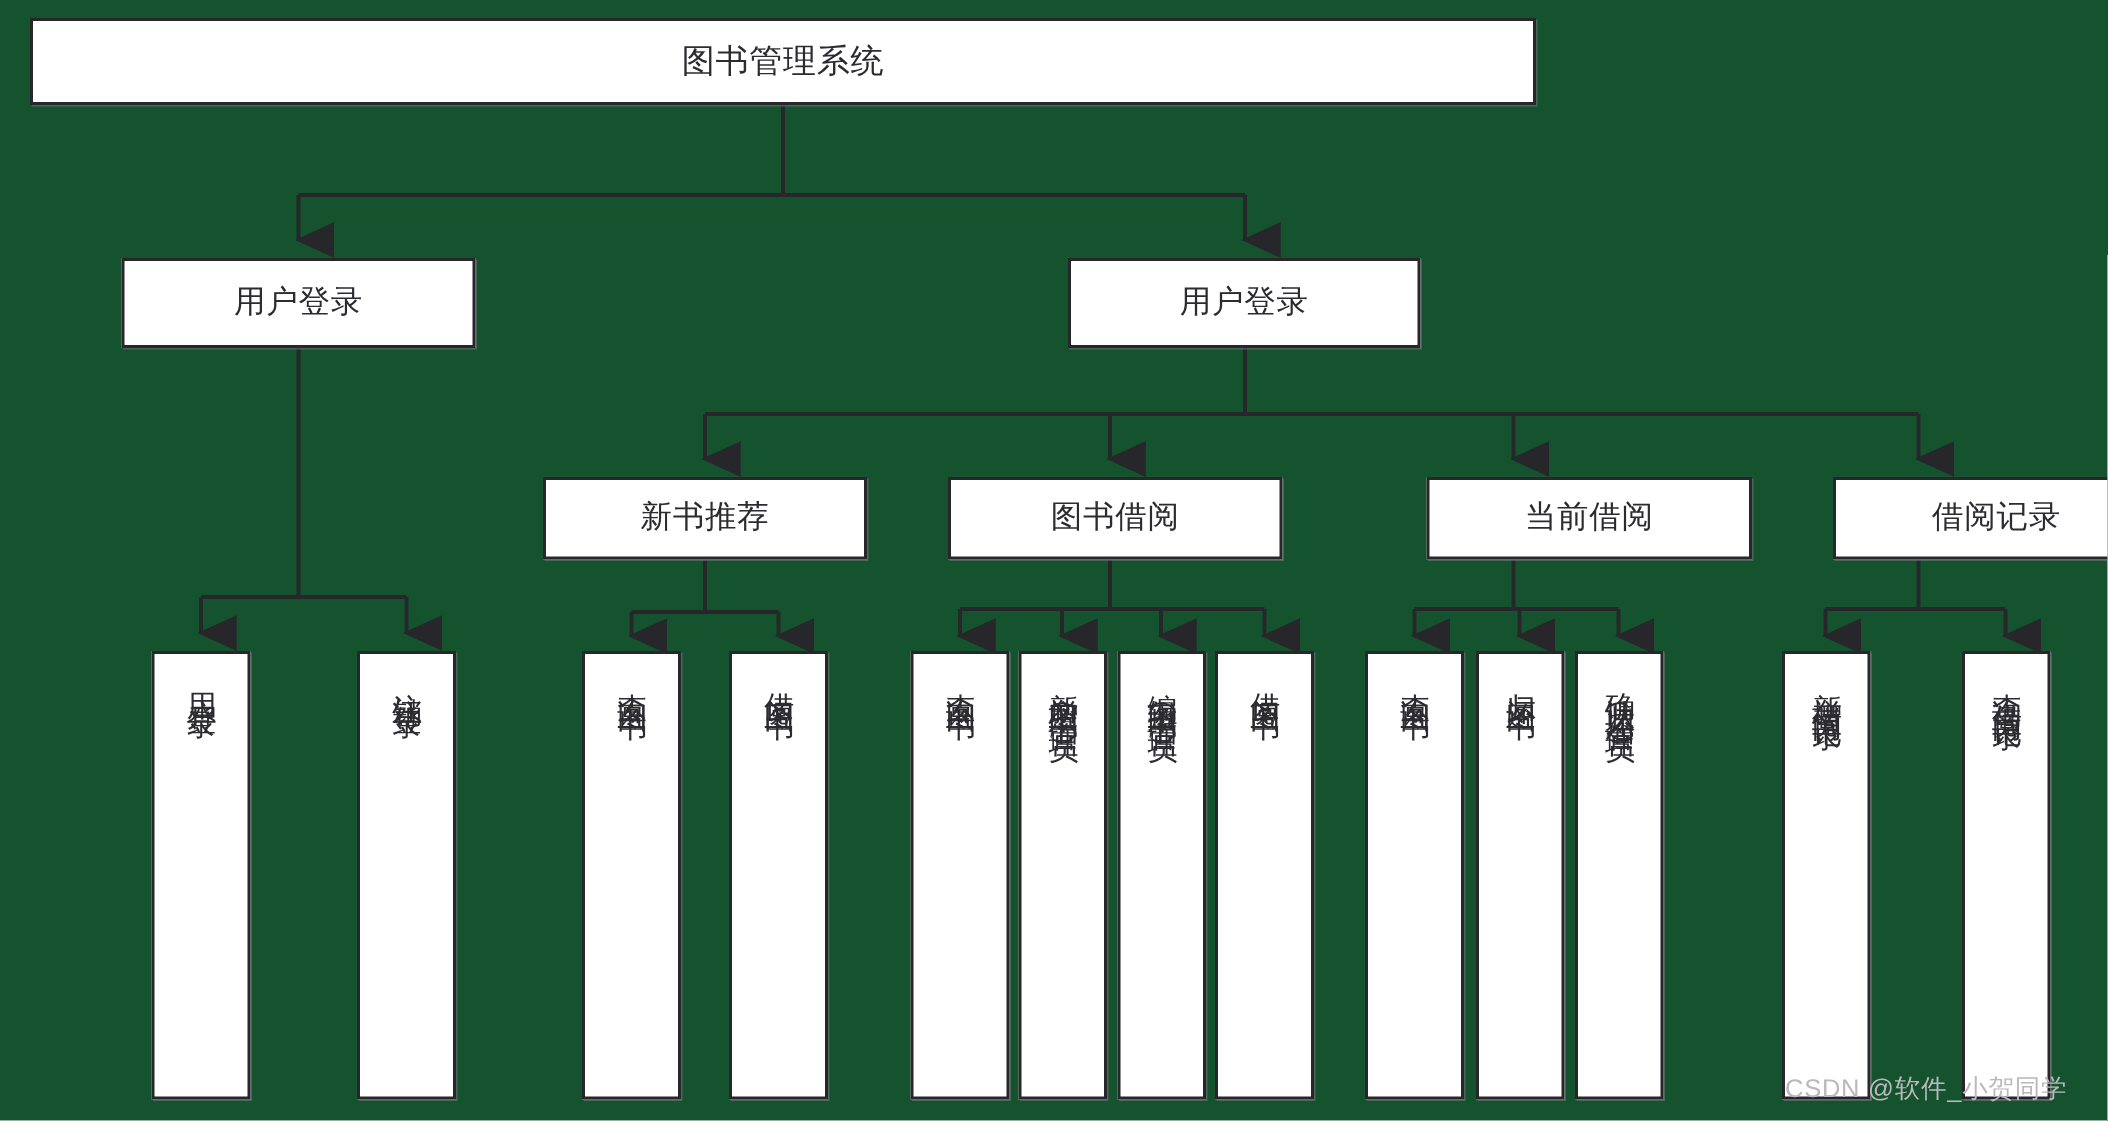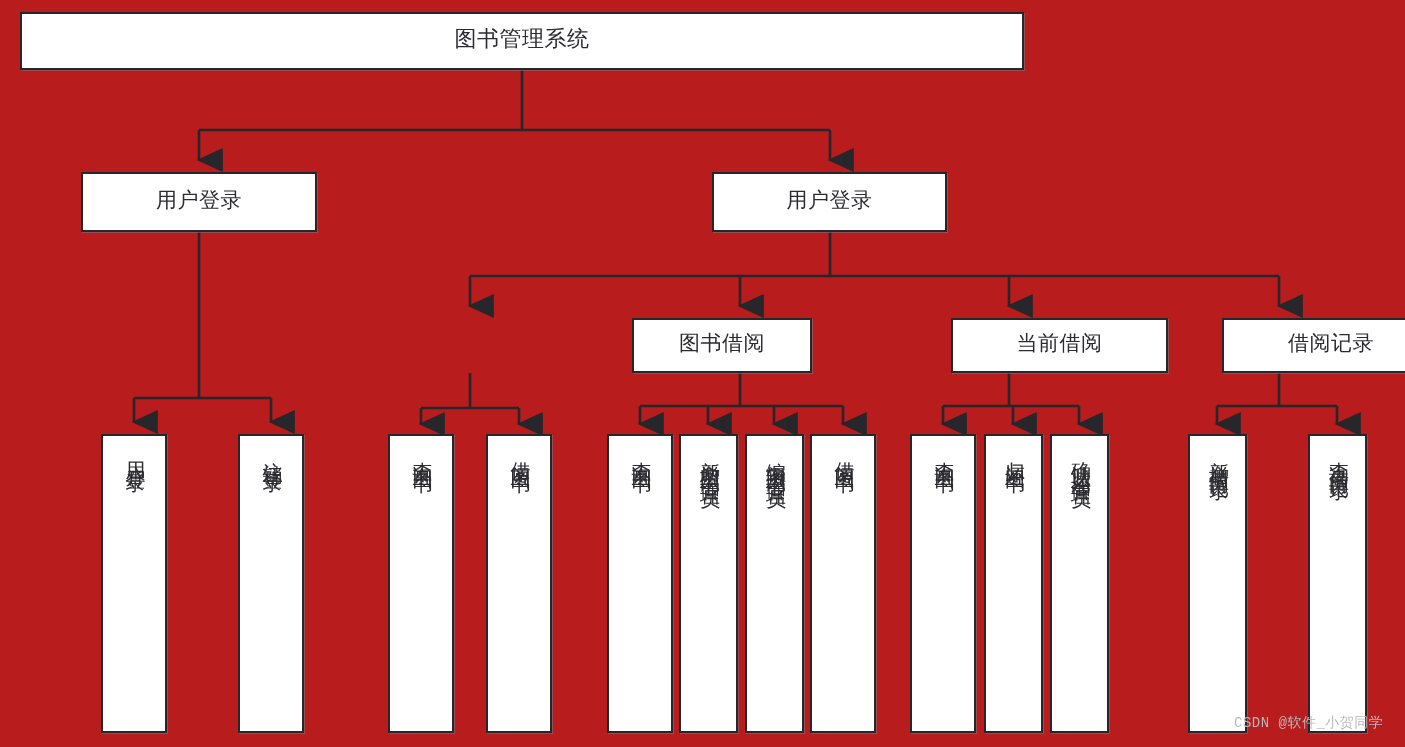--- a/index.html
+++ b/index.html
@@ -7,23 +7,22 @@
     padding: 0;
     background: #ffffff;
   }
   body {
     font-family: "Liberation Sans", "DejaVu Sans", sans-serif;
   }
   #canvas {
     position: relative;
     width: 1405px;
     height: 747px;
-    background: #b91c1c;
+    background: #14532d;
     overflow: hidden;
-    font-family: Liberation Mono, monospace;
   }
   #wires {
     position: absolute;
     left: 0;
     top: 0;
     width: 1405px;
     height: 747px;
   }
   .node {
     position: absolute;
@@ -59,26 +58,25 @@
     text-orientation: upright;
     font-size: 20px;
     letter-spacing: 4px;
     line-height: 1;
     white-space: nowrap;
   }
   .watermark {
     position: absolute;
     left: 1190px;
     top: 714px;
-    font-size: 14px;
+    font-size: 17px;
     color: #b9b9bd;
     letter-spacing: 0.5px;
     white-space: nowrap;
     pointer-events: none;
-    padding-left: 44px;
   }
 </style>
 </head>
 <body>
 
 <div id="canvas">
 
   <svg id="wires" viewBox="0 0 1405 747" xmlns="http://www.w3.org/2000/svg">
     <defs>
       <marker id="arrow" viewBox="0 0 12 12" refX="6" refY="10" markerWidth="11" markerHeight="11" orient="auto-start-reverse">
@@ -133,21 +131,24 @@
     <span class="label">图书管理系统</span>
   </div>
 
   <div class="node horiz" style="left: 81px; top: 172px; width: 236px; height: 60px;">
     <span class="label">用户登录</span>
   </div>
   <div class="node horiz" style="left: 712px; top: 172px; width: 235px; height: 60px;">
     <span class="label">用户登录</span>
   </div>
 
-  <div class="node horiz" style="left: 632px; top: 318px; width: 180px; height: 55px;">
+  <div class="node horiz" style="left: 362px; top: 318px; width: 216px; height: 55px;">
+    <span class="label">新书推荐</span>
+  </div>
+  <div class="node horiz" style="left: 632px; top: 318px; width: 223px; height: 55px;">
     <span class="label">图书借阅</span>
   </div>
   <div class="node horiz" style="left: 951px; top: 318px; width: 217px; height: 55px;">
     <span class="label">当前借阅</span>
   </div>
   <div class="node horiz" style="left: 1222px; top: 318px; width: 218px; height: 55px;">
     <span class="label">借阅记录</span>
   </div>
 
   <div class="node vert" style="left: 101px; top: 434px; width: 66px; height: 299px;">

